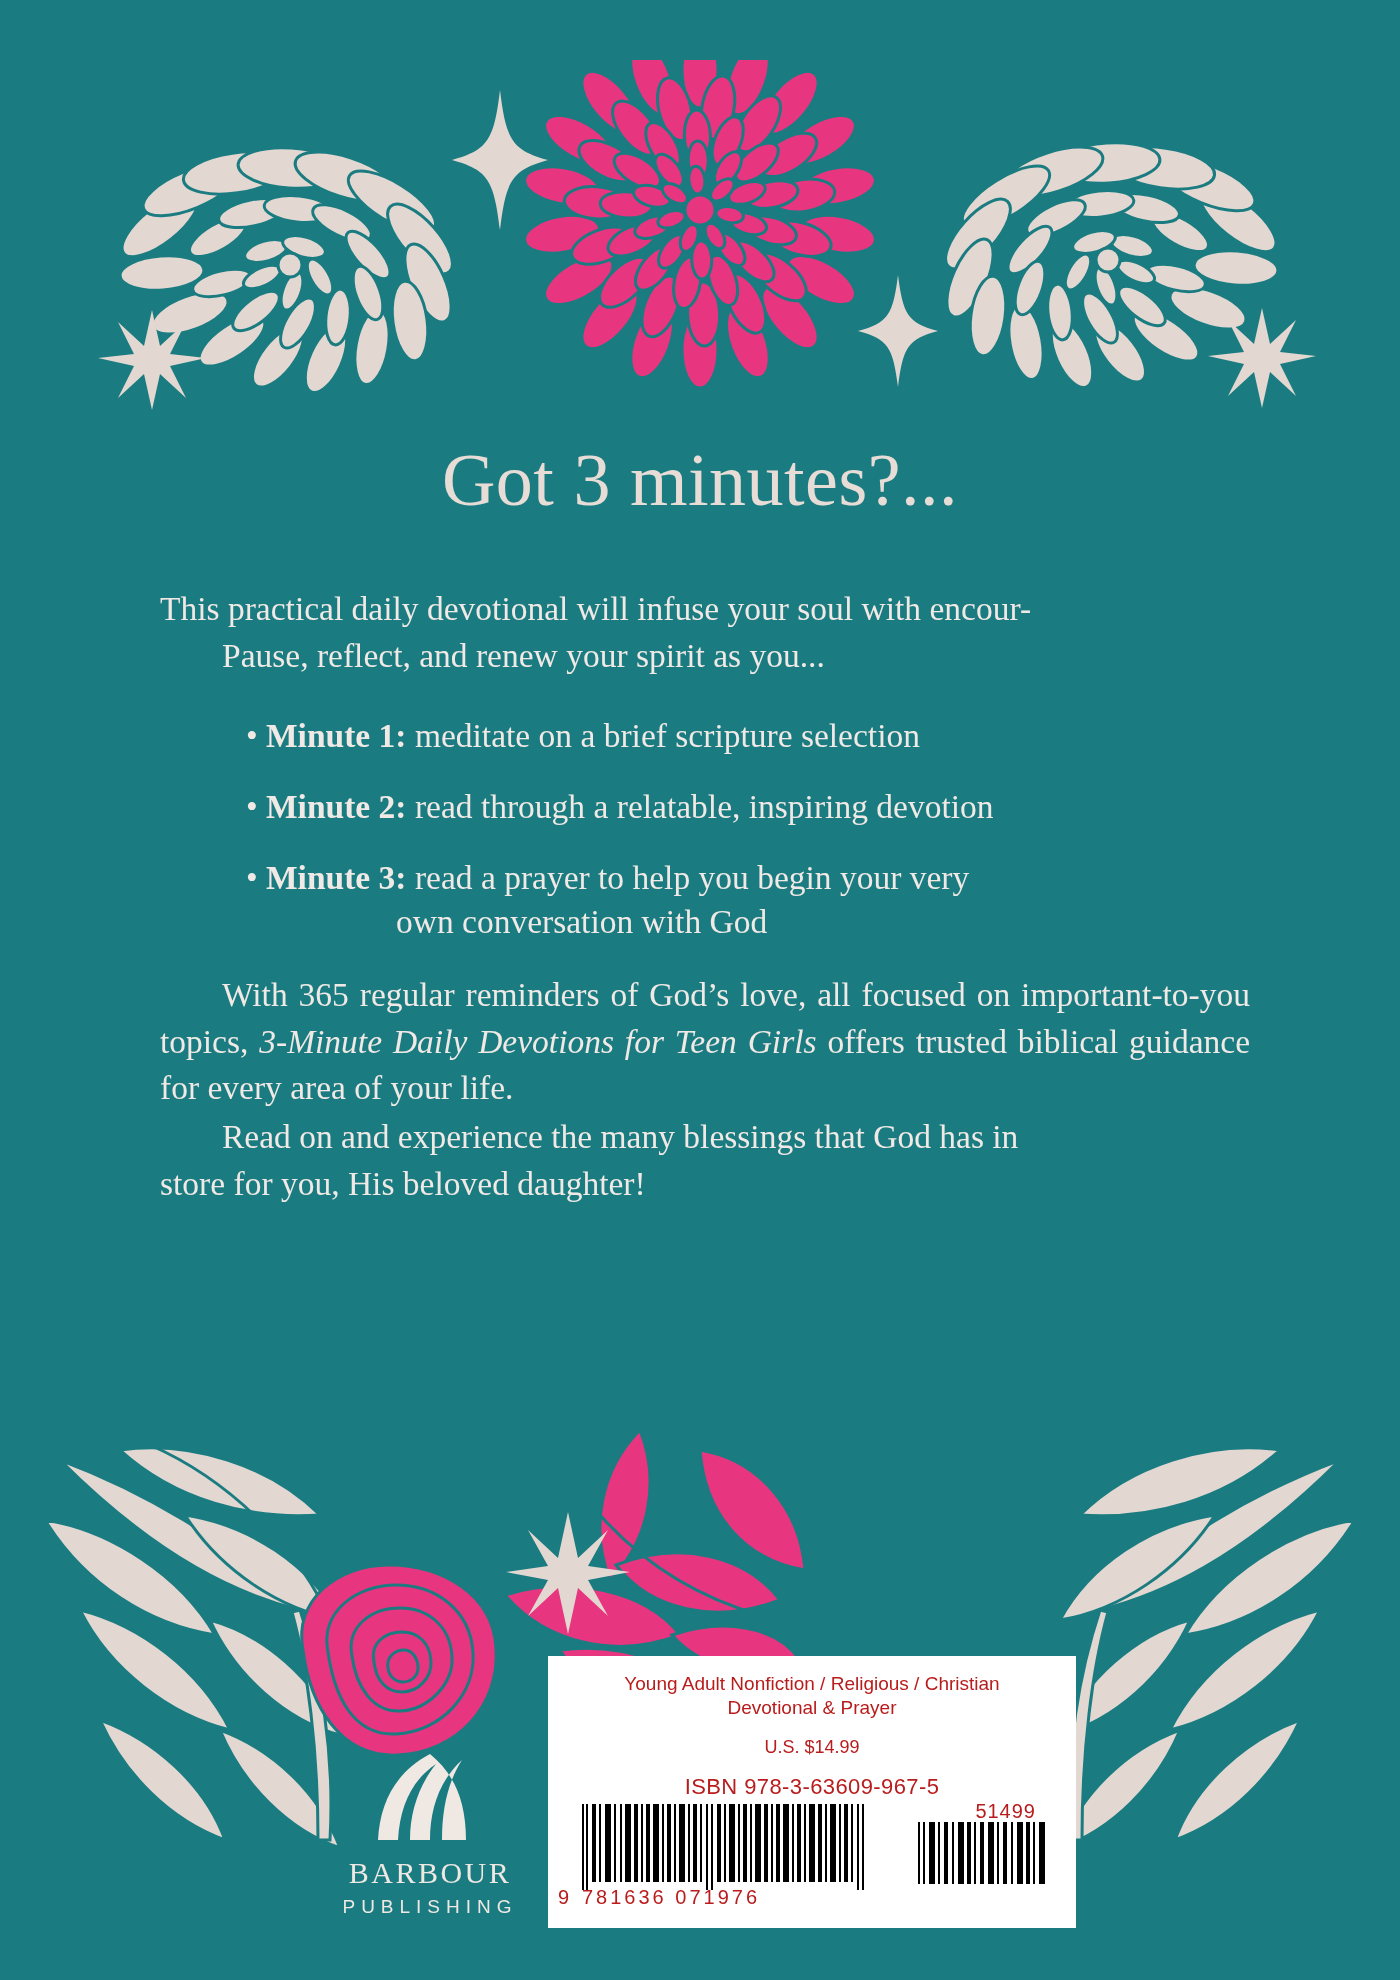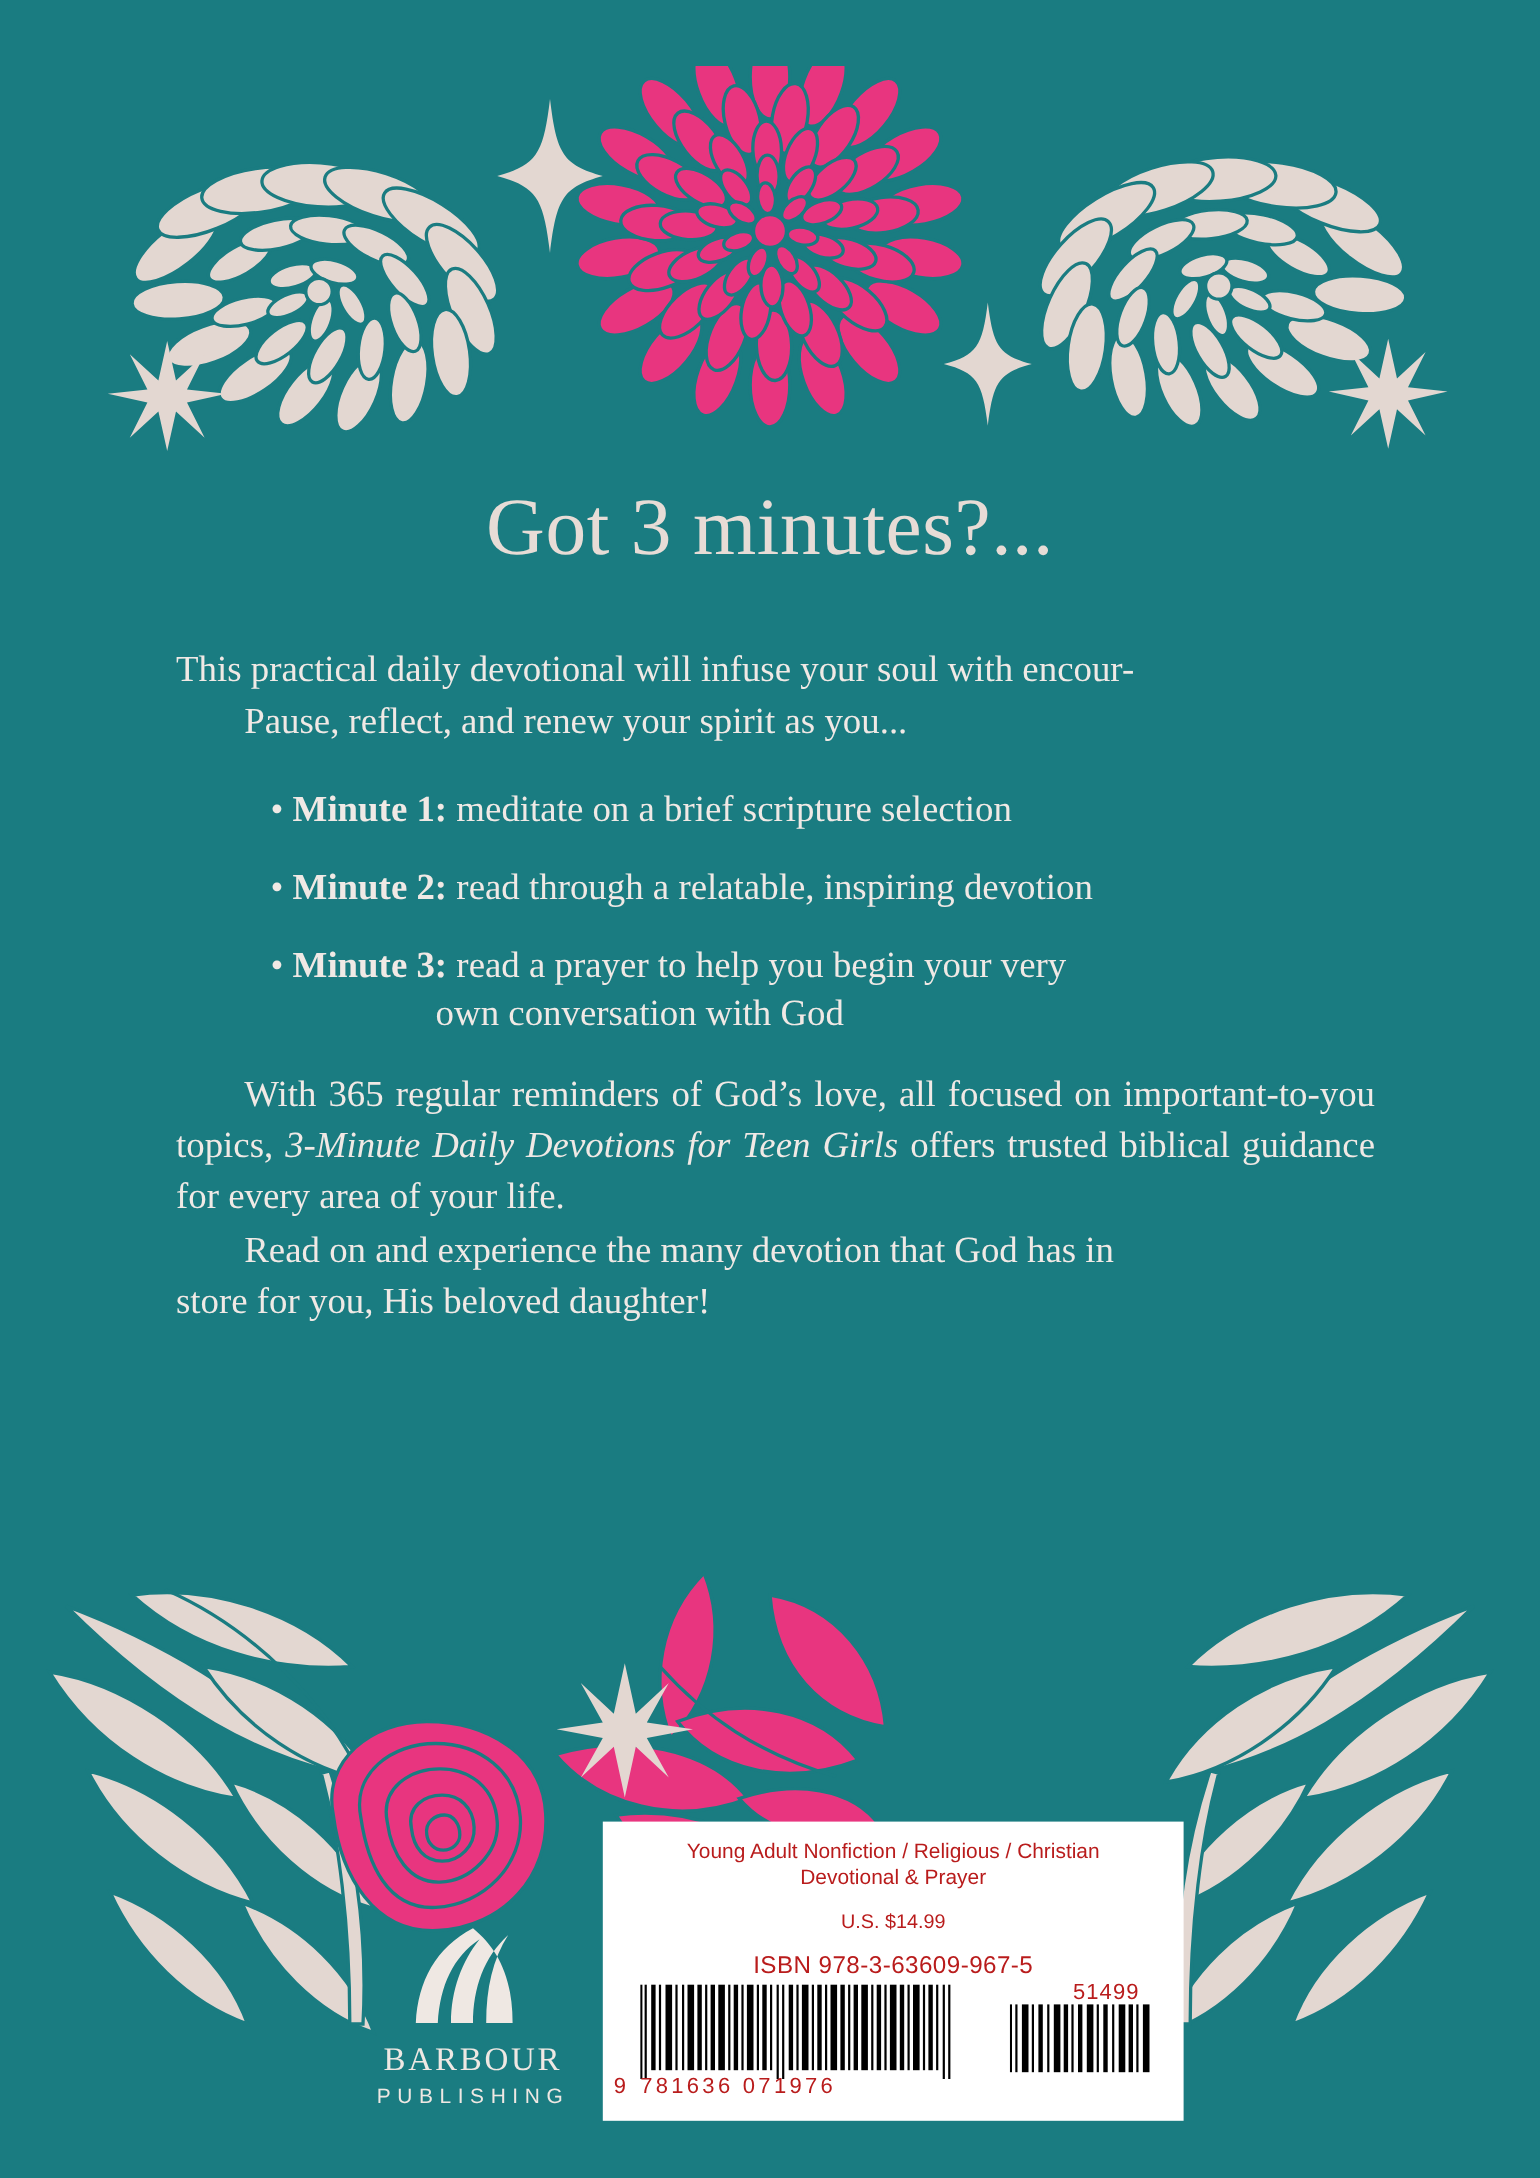--- a/index.html
+++ b/index.html
@@ -394,21 +394,21 @@
         <span class="dot">•</span><b>Minute 3:</b><span> read a prayer to help you begin your very</span>
         <span class="cont">own conversation with God</span>
       </li>
     </ul>
 
     <div class="para-block">
       <div class="para-justify">
         <span>With 365 regular reminders of God’s love, all focused on important-to-you topics, </span><i>3-Minute Daily Devotions for Teen Girls</i><span> offers trusted biblical guidance for every area of your life.</span>
       </div>
       <div class="para-justify" style="margin-top:2px;">
-        <span>Read on and experience the many devotion that God has in</span>
+        <span>Read on and experience the many blessings that God has in</span>
         <span class="last-line">store for you, His beloved daughter!</span>
       </div>
     </div>
   </div>
 
   <div class="bottom-florals">
     <svg width="1400" height="560" viewBox="0 0 1400 560" xmlns="http://www.w3.org/2000/svg">
 
       <g fill="#e3d7d1" stroke="#1a7c81" stroke-width="3">
         <path d="M60 40 C140 70 230 120 300 190 C240 175 160 140 60 40 Z"></path>

